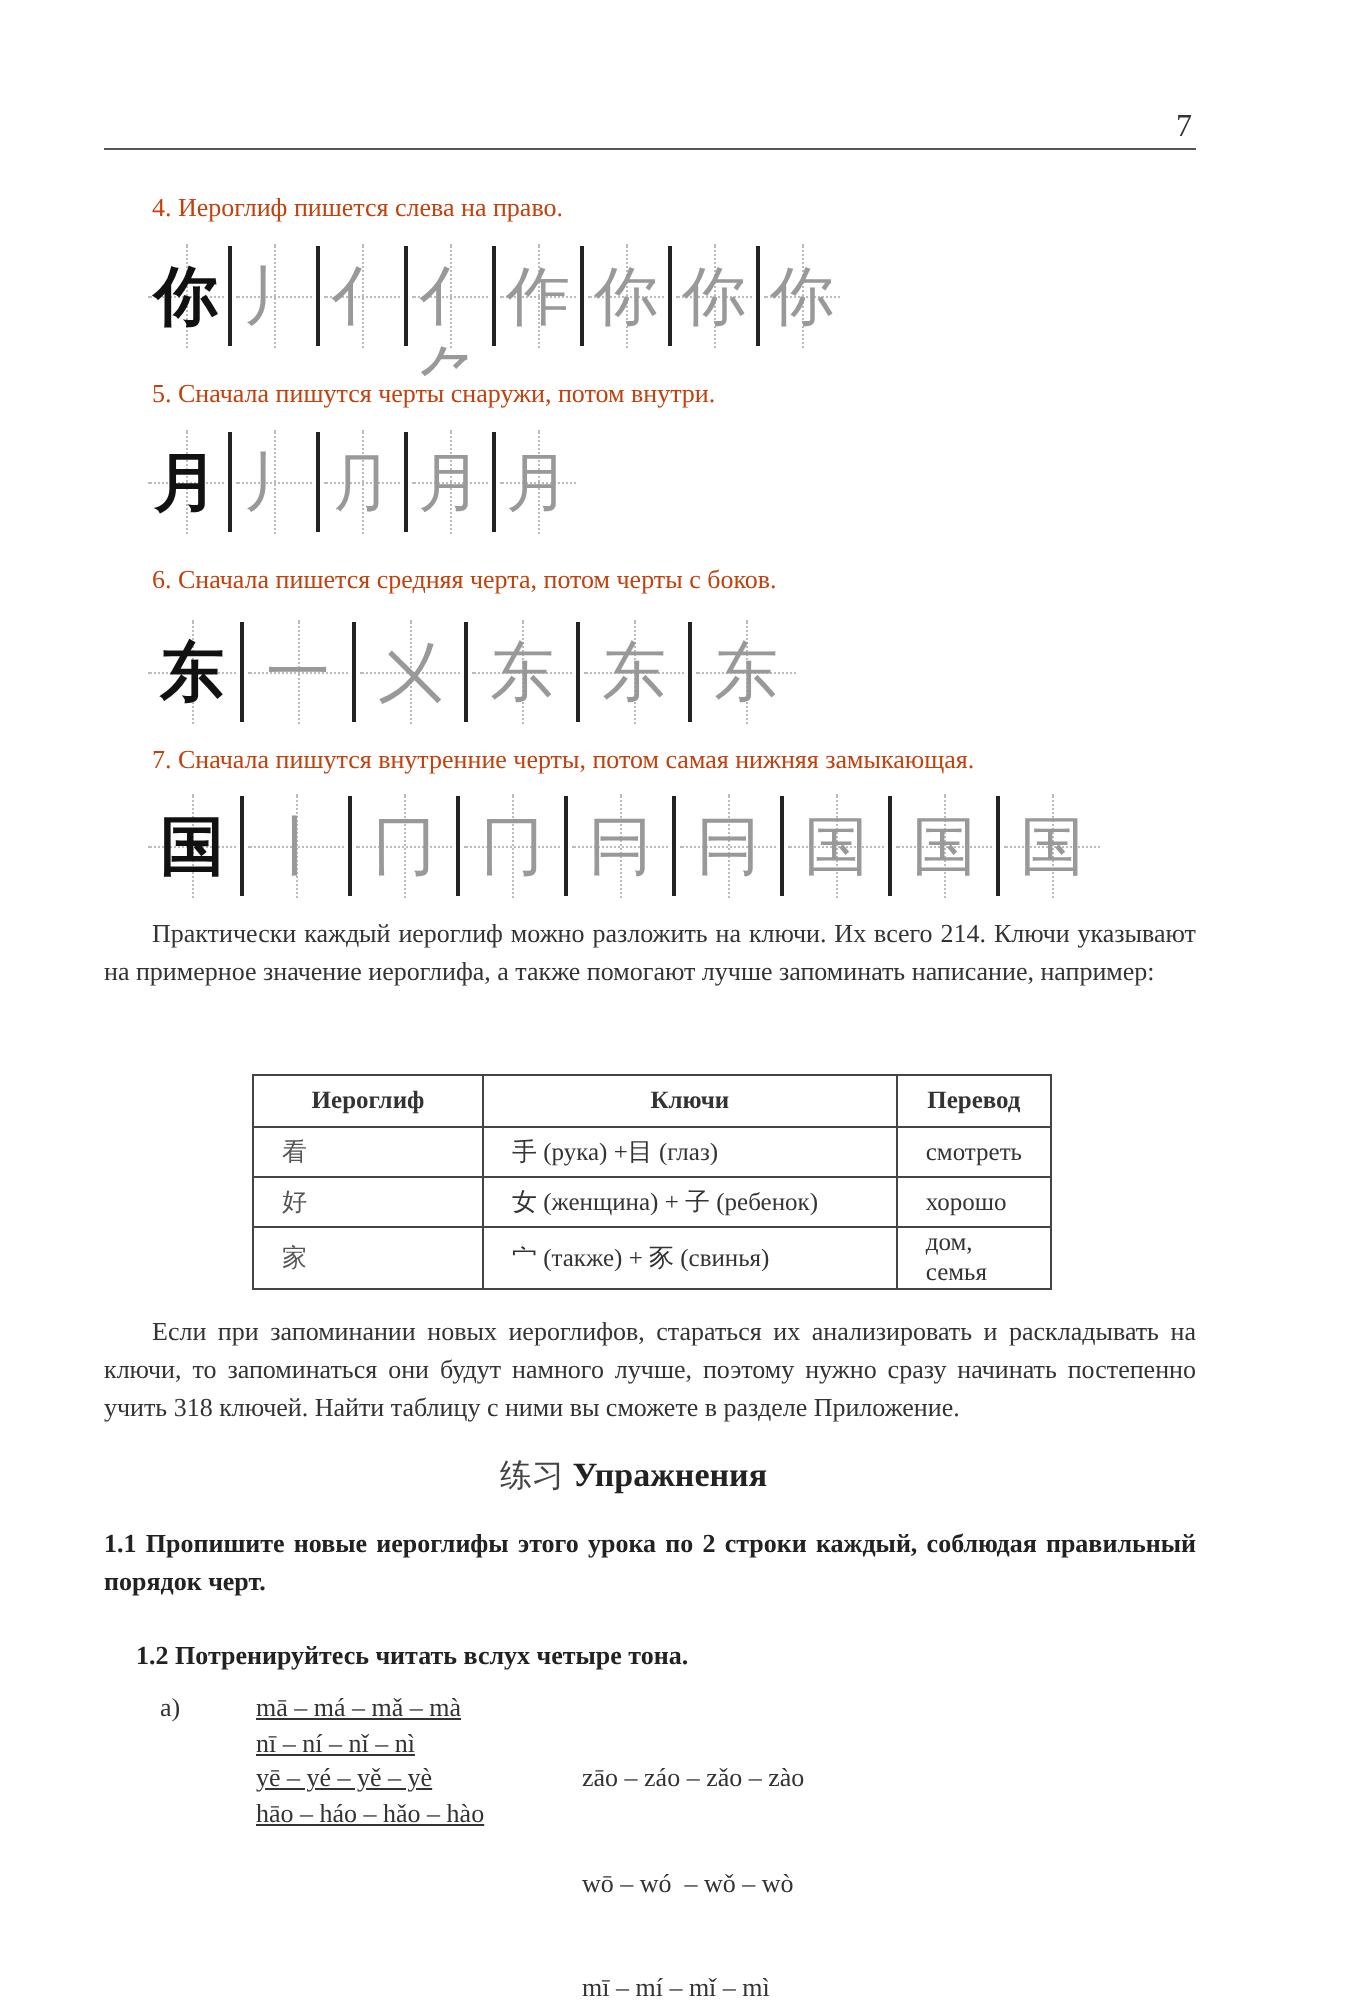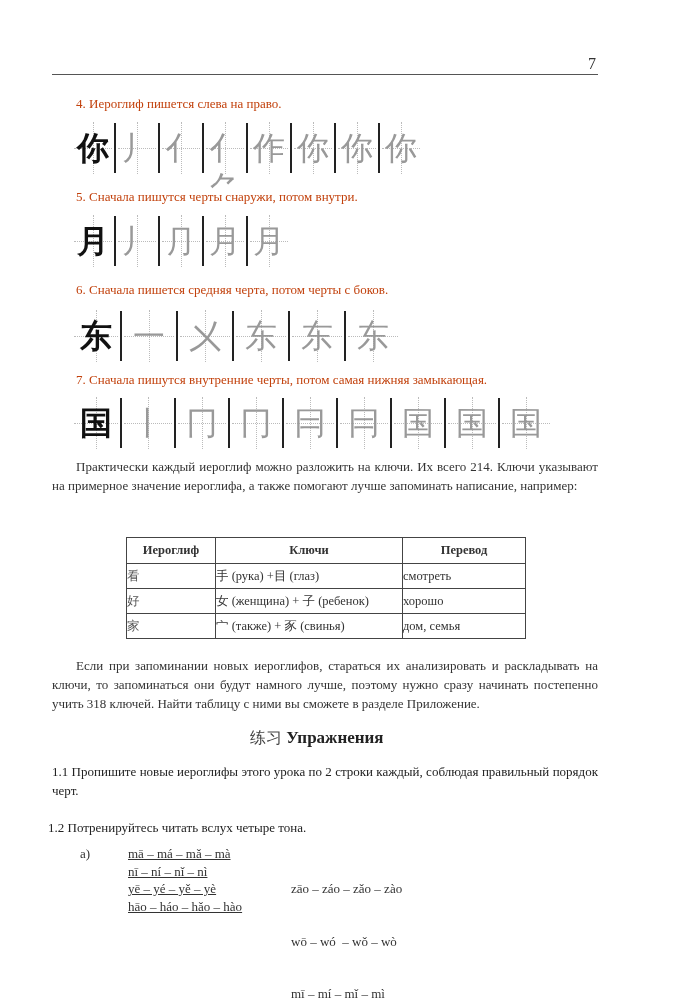--- a/index.html
+++ b/index.html
@@ -13,26 +13,26 @@
   .cell { position:relative; width:38px; height:52px; flex:none; }
   .cell .hline { position:absolute; left:0; right:0; top:26px; border-top:1px dotted #bbb; }
   .cell .vline { position:absolute; top:0; bottom:0; left:50%; border-left:1px dotted #bbb; }
   .cell .ch { position:absolute; left:0; right:0; top:6px; text-align:center;
               font-family:"DejaVu Sans",sans-serif; font-size:32px; line-height:40px; color:#999; }
   .cell.main .ch { color:#111; font-weight:bold; }
   .sep { width:2px; height:50px; background:#222; flex:none; margin:0 2px; }
   .para { font-size:13px; line-height:19px; color:#333; text-align:justify; }
   .para p { margin:0; text-indent:24px; }
   table.keys { border-collapse:collapse; font-size:12.5px; color:#333; }
-  table.keys th, table.keys td { border:1px solid #444; padding:0 0; height:24px; }
+  table.keys th, table.keys td { border:1px solid #444; padding:0 14px; height:24px; }
   table.keys th { font-weight:bold; text-align:center; height:25px; }
   table.keys td.cjk { font-family:"DejaVu Sans",sans-serif; color:#555; }
   .section-title { font-size:17px; font-weight:bold; color:#222; white-space:nowrap; }
   .section-title .cn { font-family:"DejaVu Sans",sans-serif; font-weight:normal; color:#444; font-size:16px; }
-  .task { font-size:13px; font-weight:normal; color:#222; line-height:19px; text-align:justify; }
+  .task { font-size:13px; font-weight:bold; color:#222; line-height:19px; text-align:justify; }
   .tones { font-size:13px; color:#333; line-height:17.5px; }
 </style>
 </head>
 <body>
 
 <div class="abs page-num">7</div>
 <div class="abs header-rule"></div>
 
 <div class="abs rule-text" style="left:76px; top:96px;">4. Иероглиф пишется слева на право.</div>
 <div class="abs stroke-row" style="left:74px; top:122px;">
@@ -249,21 +249,21 @@
   <p>Если при запоминании новых иероглифов, стараться их анализировать и раскладывать на ключи, то запоминаться они будут намного лучше, поэтому нужно сразу начинать постепенно учить 318 ключей. Найти таблицу с ними вы сможете в разделе Приложение.</p>
 </div>
 
 <div class="abs section-title" style="left:250px; top:728px;">
   <span class="cn">练习</span>
   <span>Упражнения</span>
 </div>
 
 <div class="abs task" style="left:52px; top:762px; width:546px;">1.1 Пропишите новые иероглифы этого урока по 2 строки каждый, соблюдая правильный порядок черт.</div>
 
-<div class="abs task" style="left:48px; top:818px; width:546px;">1.2 Потренируйтесь читать вслух четыре тона.</div>
+<div class="abs task" style="left:68px; top:818px; width:546px;">1.2 Потренируйтесь читать вслух четыре тона.</div>
 
 <div class="abs tones" style="left:80px; top:845px;">a)</div>
 
 <div class="abs tones" style="left:128px; top:845px;text-decoration:underline;">
   <div>mā – má – mǎ – mà</div>
   <div>nī – ní – nǐ – nì</div>
   <div>yē – yé – yě – yè</div>
   <div>hāo – háo – hǎo – hào</div>
 </div>
 

